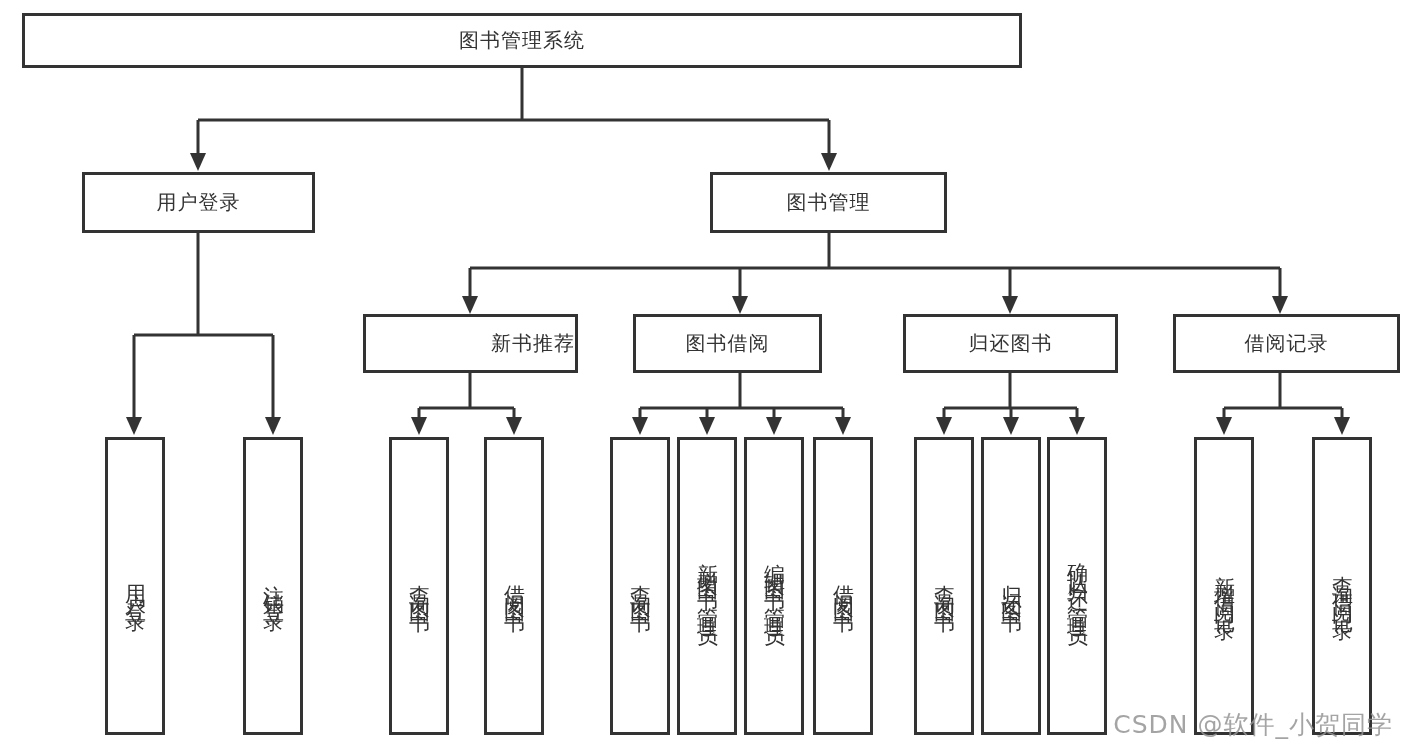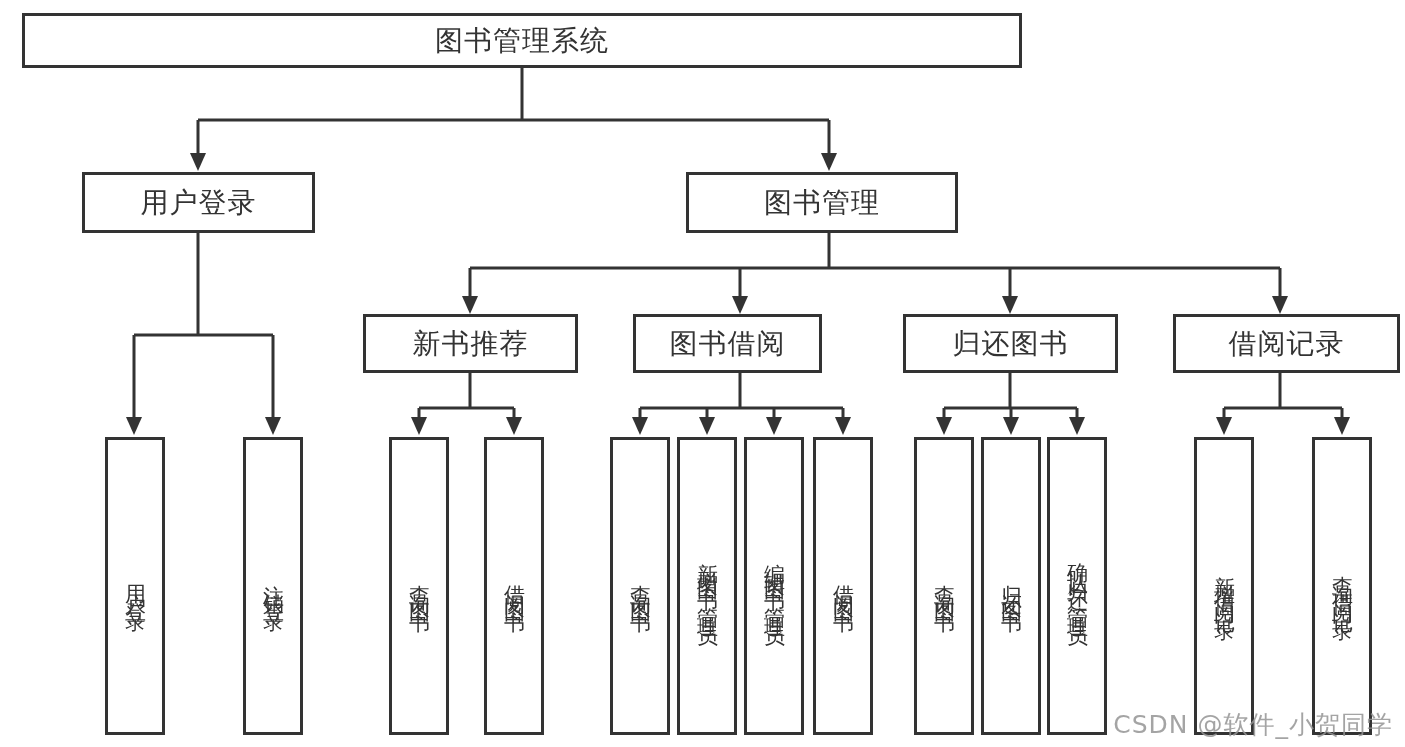--- a/index.html
+++ b/index.html
@@ -27,21 +27,21 @@
     box-sizing: border-box;
     background: #ffffff;
     border: 3px solid #333333;
     display: flex;
     align-items: center;
     justify-content: center;
     color: #333333;
     z-index: 2;
   }
   .node .hlabel {
-    font-size: 28px;
+    font-size: 20px;
     letter-spacing: 1px;
     white-space: nowrap;
   }
   .node .vlabel {
     writing-mode: vertical-rl;
     text-orientation: mixed;
     font-size: 21px;
     letter-spacing: 9px;
     line-height: 1;
     white-space: nowrap;
@@ -96,25 +96,25 @@
     </g>
   </svg>
 
   <div class="node" style="left:22px; top:13px; width:1000px; height:55px;">
     <span class="hlabel root-title">图书管理系统</span>
   </div>
 
   <div class="node" style="left:82px; top:172px; width:233px; height:61px;">
     <span class="hlabel">用户登录</span>
   </div>
-  <div class="node" style="left:686px; top:172px; width:272px; height:61px;">
+  <div class="node" style="left:710px; top:172px; width:237px; height:61px;">
     <span class="hlabel">图书管理</span>
   </div>
 
-  <div class="node" style="left:363px; top:314px; width:215px; height:59px;">
+  <div class="node" style="left:363px; top:314px; width:215px; height:59px;justify-content:flex-end;">
     <span class="hlabel">新书推荐</span>
   </div>
   <div class="node" style="left:633px; top:314px; width:189px; height:59px;">
     <span class="hlabel">图书借阅</span>
   </div>
   <div class="node" style="left:903px; top:314px; width:215px; height:59px;">
     <span class="hlabel">归还图书</span>
   </div>
   <div class="node" style="left:1173px; top:314px; width:227px; height:59px;">
     <span class="hlabel">借阅记录</span>

